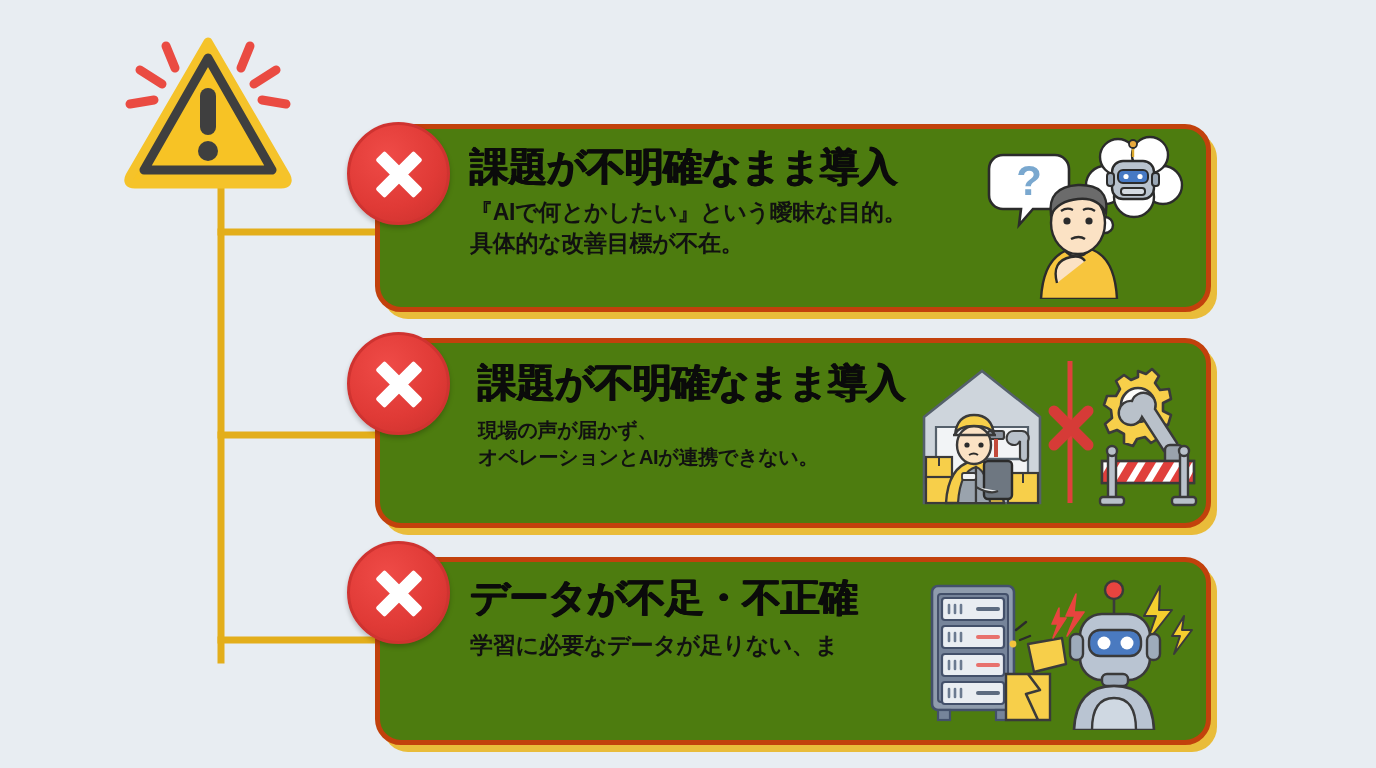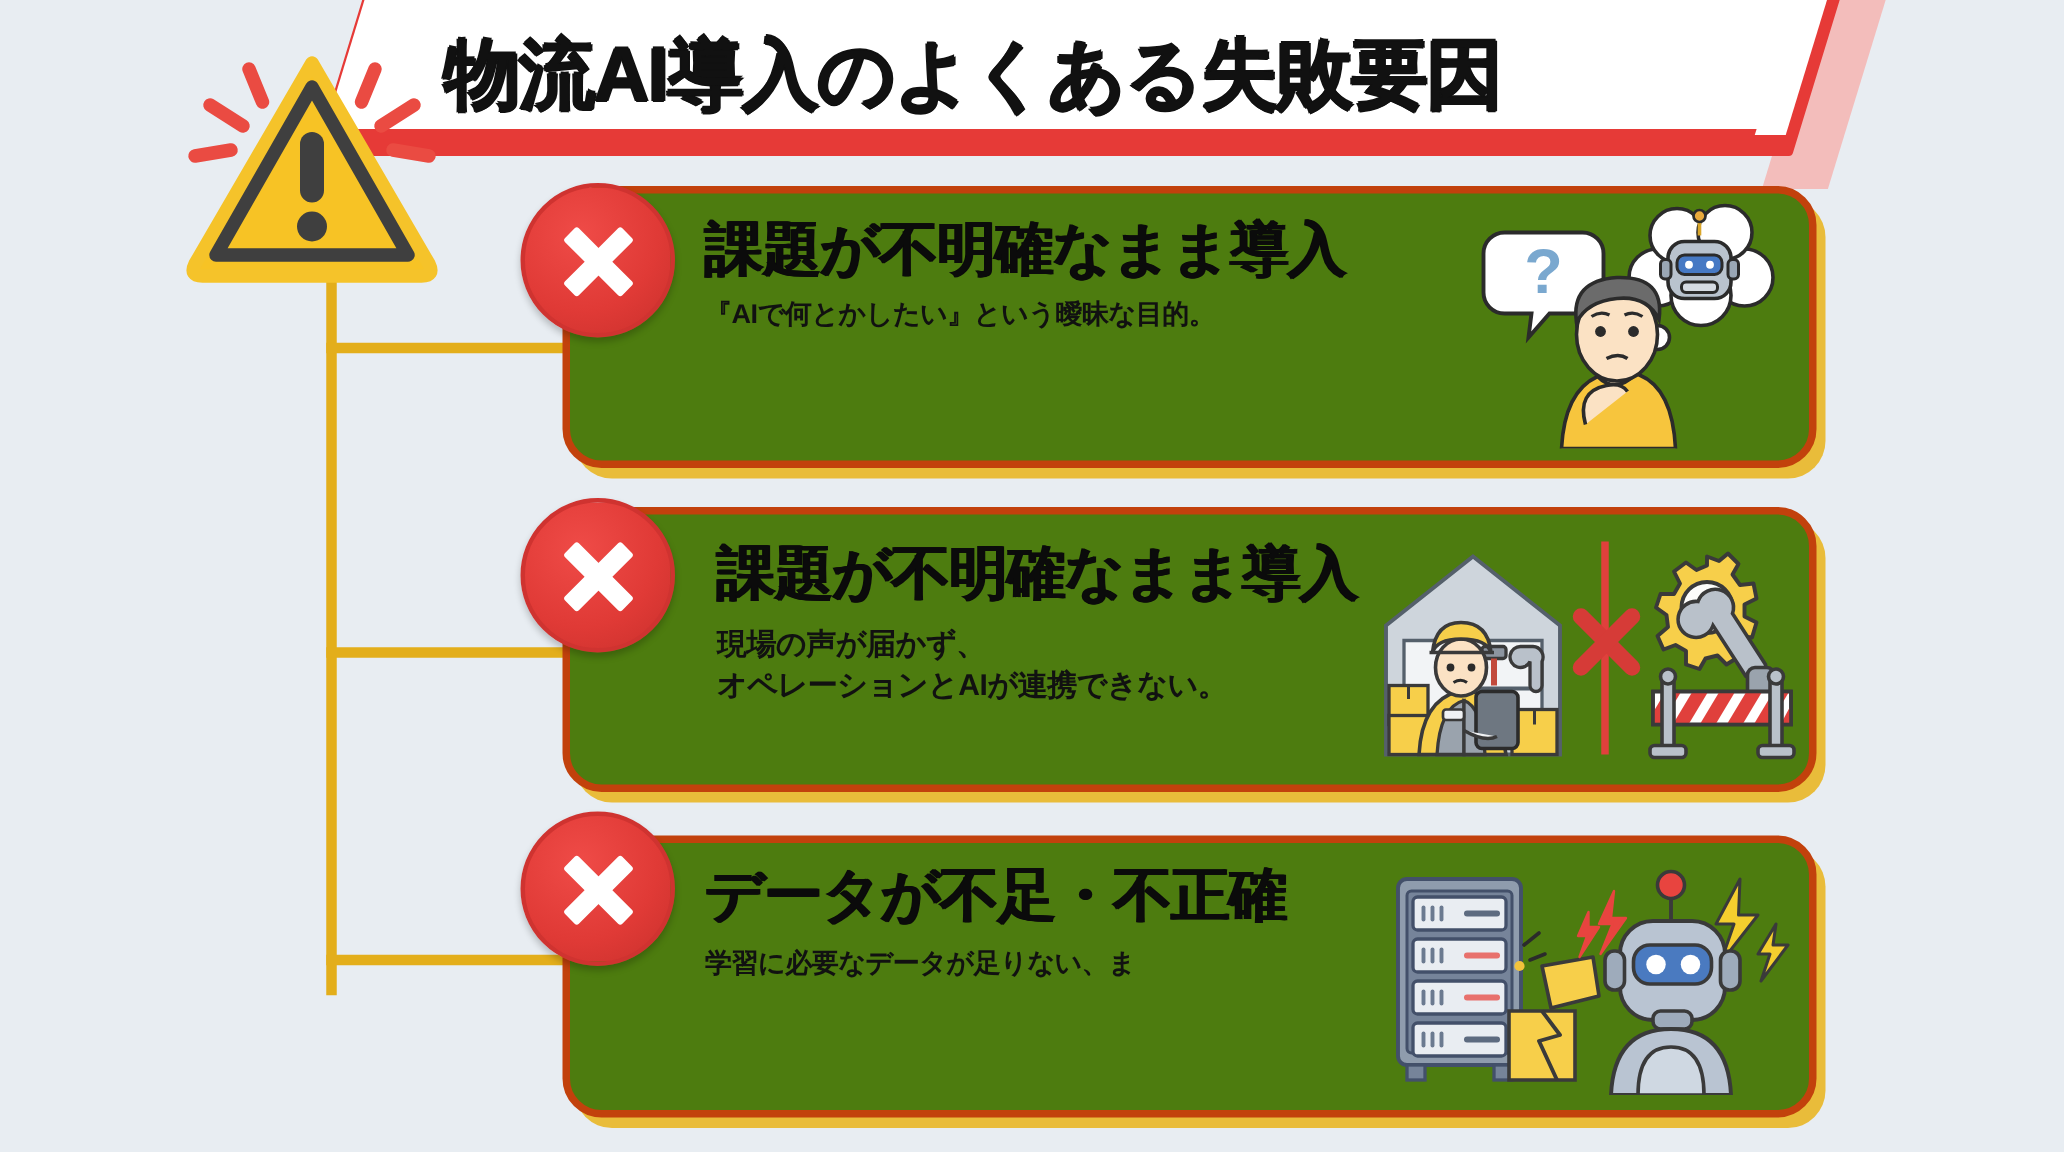--- a/index.html
+++ b/index.html
@@ -76,46 +76,39 @@
   .badge .x i:first-child{transform:rotate(45deg);}
   .badge .x i:last-child{transform:rotate(-45deg);}
 
   .card-text{position:absolute;left:90px;top:16px;width:520px;}
   .card-title{
     font-size:39px;font-weight:700;color:#0b0b0b;line-height:1.12;
     letter-spacing:-.5px;white-space:nowrap;
     text-shadow:.8px 0 0 #0b0b0b,-.8px 0 0 #0b0b0b;
   }
   .card-body{
-    margin-top:8px;font-size:18px;font-weight:700;color:#111;
+    margin-top:8px;font-size:23px;font-weight:700;color:#111;
     line-height:1.35;letter-spacing:-.3px;white-space:nowrap;
   }
   .c2 .card-text{left:98px;top:18px;}
   .c2 .card-body{margin-top:12px;font-size:20px;}
   .c3 .card-text{left:90px;top:14px;}
   .c3 .card-body{margin-top:10px;}
 
   .art{position:absolute;right:10px;top:6px;}
   .c1 .art{width:215px;height:166px;right:8px;top:4px;}
   .c2 .art{width:290px;height:160px;right:6px;top:10px;}
   .c3 .art{width:280px;height:162px;right:10px;top:6px;}
   .art svg{display:block;width:100%;height:100%;}
 </style>
 </head>
 <body>
 
 <div id="stage">
 
-  <div class="banner-wrap">
-    <div class="banner-pink"></div>
-    <div class="banner-red"></div>
-    <div class="banner-white"></div>
-    <div class="banner-underline"></div>
-    <div class="banner-title">物流AI導入のよくある失敗要因</div>
-  </div>
 
   <svg class="tree" viewBox="0 0 1376 768">
     <g stroke="#e3ae1b" stroke-width="7" fill="none" stroke-linecap="square">
       <path d="M221,176 L221,660"></path>
       <path d="M221,232 L378,232"></path>
       <path d="M221,435 L378,435"></path>
       <path d="M221,640 L378,640"></path>
     </g>
   </svg>
 
@@ -134,20 +127,21 @@
       <rect x="82" y="70" width="16" height="47" rx="8" fill="#3f3f3f"></rect>
       <circle cx="90" cy="133" r="10" fill="#3f3f3f"></circle>
     </svg>
   </div>
 
   <div class="card c1">
     <div class="card-text">
       <div class="card-title">課題が不明確なまま導入</div>
       <div class="card-body">
         <div>『AIで何とかしたい』という曖昧な目的。</div>
+        <div>具体的な改善目標が不在。</div>
       </div>
     </div>
     <div class="art">
       <svg viewBox="0 0 215 166">
 
         <g fill="#ffffff" stroke="#2b2b2b" stroke-width="2.4">
           <circle cx="150" cy="40" r="26"></circle>
             <circle cx="122" cy="52" r="19"></circle>
           <circle cx="180" cy="52" r="19"></circle>
             <circle cx="135" cy="24" r="18"></circle>

